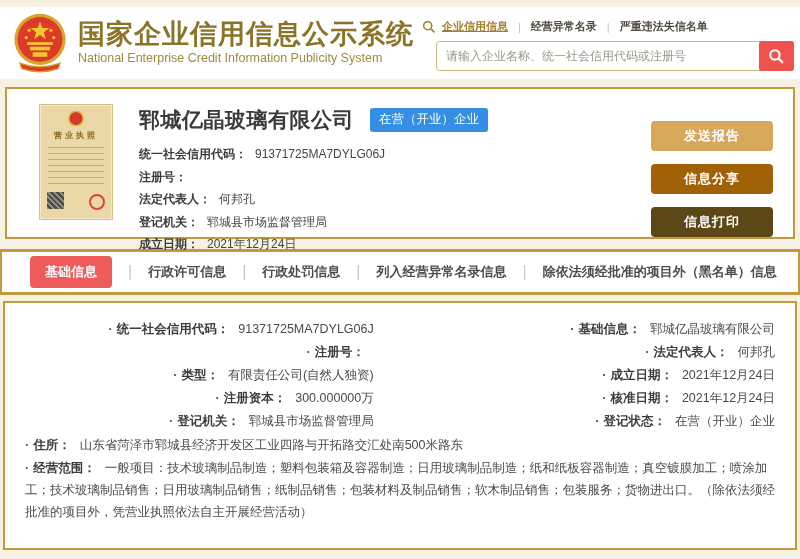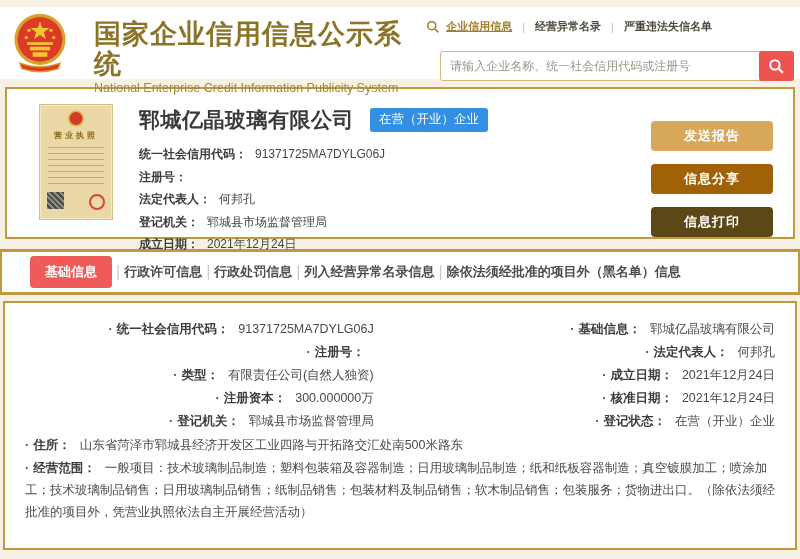--- a/index.html
+++ b/index.html
@@ -6,30 +6,30 @@
   html,body { width:800px; height:559px; overflow:hidden; }
   body {
     font-family:"Liberation Sans","DejaVu Sans",sans-serif;
     background:#f6f1e2;
     padding-top:7px;
   }
 
   
   .header { background:#fff; height:72px; display:flex; align-items:flex-start; padding:4px 6px 0 10px; }
   .logo { width:60px; height:64px; flex:0 0 auto; margin-top:1px; }
-  .title-block { margin-left:24px; padding-top:8px; }
+  .title-block { margin-left:8px; padding-top:8px; }
   .cn-title { font-size:27px; font-weight:bold; color:#8b7328; letter-spacing:1px; line-height:30px; }
   .en-title { font-size:12.5px; color:#a18a3c; margin-top:2px; }
   .header-right { margin-left:auto; width:372px; padding-top:8px; }
   .nav-row { display:flex; align-items:center; font-size:11px; white-space:nowrap; }
   .nav-search-icon { width:14px; height:14px; margin-right:6px; }
   .nav-link { color:#4f4a3e; text-decoration:none; font-weight:bold; cursor:pointer; }
   .nav-link.active { color:#a07d2a; text-decoration:underline; }
   .nav-sep { color:#c9c2b2; margin:0 10px; font-weight:normal; }
-  .search-row { margin-top:17px; position:relative; height:40px;padding-left:14px; }
+  .search-row { margin-top:7px; position:relative; height:40px;padding-left:14px; }
   .search-input { width:100%; height:30px; border:1px solid #cdb87d; border-radius:3px; padding:0 40px 0 9px; font-size:12px; color:#333; outline:none; font-family:inherit; }
   .search-input::placeholder { color:#9b968a; }
   .search-btn { position:absolute; right:0; top:0; width:35px; height:30px; background:#ef5350; border:none; border-radius:3px; cursor:pointer; display:flex; align-items:center; justify-content:center; }
 
   
   .card { margin:8px 5px 0 5px; border:2px solid #bf9a3e; background:#fff; padding:15px 18px 13px 32px; display:flex; height:152px; }
   .license-thumb { width:74px; height:116px; background:#ead9a6; border:1px solid #d6bf85; position:relative; flex:0 0 auto; cursor:pointer; box-shadow:0 0 0 1px #f3e9c9 inset; }
   .lt-emblem { position:absolute; top:7px; left:50%; transform:translateX(-50%); width:13px; height:13px; border-radius:50%; background:#d23a2a; box-shadow:0 0 0 1.5px #e4b63c; }
   .lt-title { position:absolute; top:25px; width:100%; text-align:center; font-size:8px; font-weight:bold; color:#8a6a20; letter-spacing:3px; }
   .lt-lines { position:absolute; top:42px; left:8px; right:8px; height:40px;
@@ -46,21 +46,21 @@
   .card-field .lbl { font-weight:bold; color:#3c3c3c; }
   .card-field .val { color:#454545; margin-left:8px; }
   .card-actions { width:124px; flex:0 0 auto; padding-top:17px; margin-left:8px; }
   .action-btn { display:block; width:122px; height:30px; border:none; border-radius:4px; color:#fff; font-size:13px; font-weight:bold; margin-bottom:13px; cursor:pointer; font-family:inherit; letter-spacing:1px; }
   .btn-report { background:#d7a75a; }
   .btn-share  { background:#a16207; }
   .btn-print  { background:#5c4817; }
 
   
   .tabbar { margin-top:10px; background:#fff; border:3px solid #bf9a3e; border-left-width:2px; border-right-width:2px; height:46px; display:flex; align-items:center; padding:0 10px 0 28px; white-space:nowrap; }
-  .tab { font-size:13px; font-weight:bold; color:#4c4c4c; cursor:pointer; margin:0 4px; }
+  .tab { font-size:13px; font-weight:bold; color:#4c4c4c; cursor:pointer; margin:0 16px; }
   .tab.active { background:#ef5a5a; color:#fff; border-radius:4px; padding:7px 15px; margin-left:0; }
   .tab-sep { color:#c9c9c9; font-weight:normal; }
 
   
   .content-box { margin:6px 3px 0 3px; border:2px solid #bf9a3e; background:#fff; padding:15px 20px 8px 20px; height:249px; overflow:hidden; }
   .section-title { display:flex; align-items:center; margin-bottom:9px; }
   .section-bar { width:5px; height:14px; background:#8c3f23; margin-right:5px; }
   .section-text { font-size:14px; font-weight:bold; color:#6b5836; letter-spacing:.5px; }
   .cols { display:flex;text-align:right; }
   .col-left { width:46.5%; }

